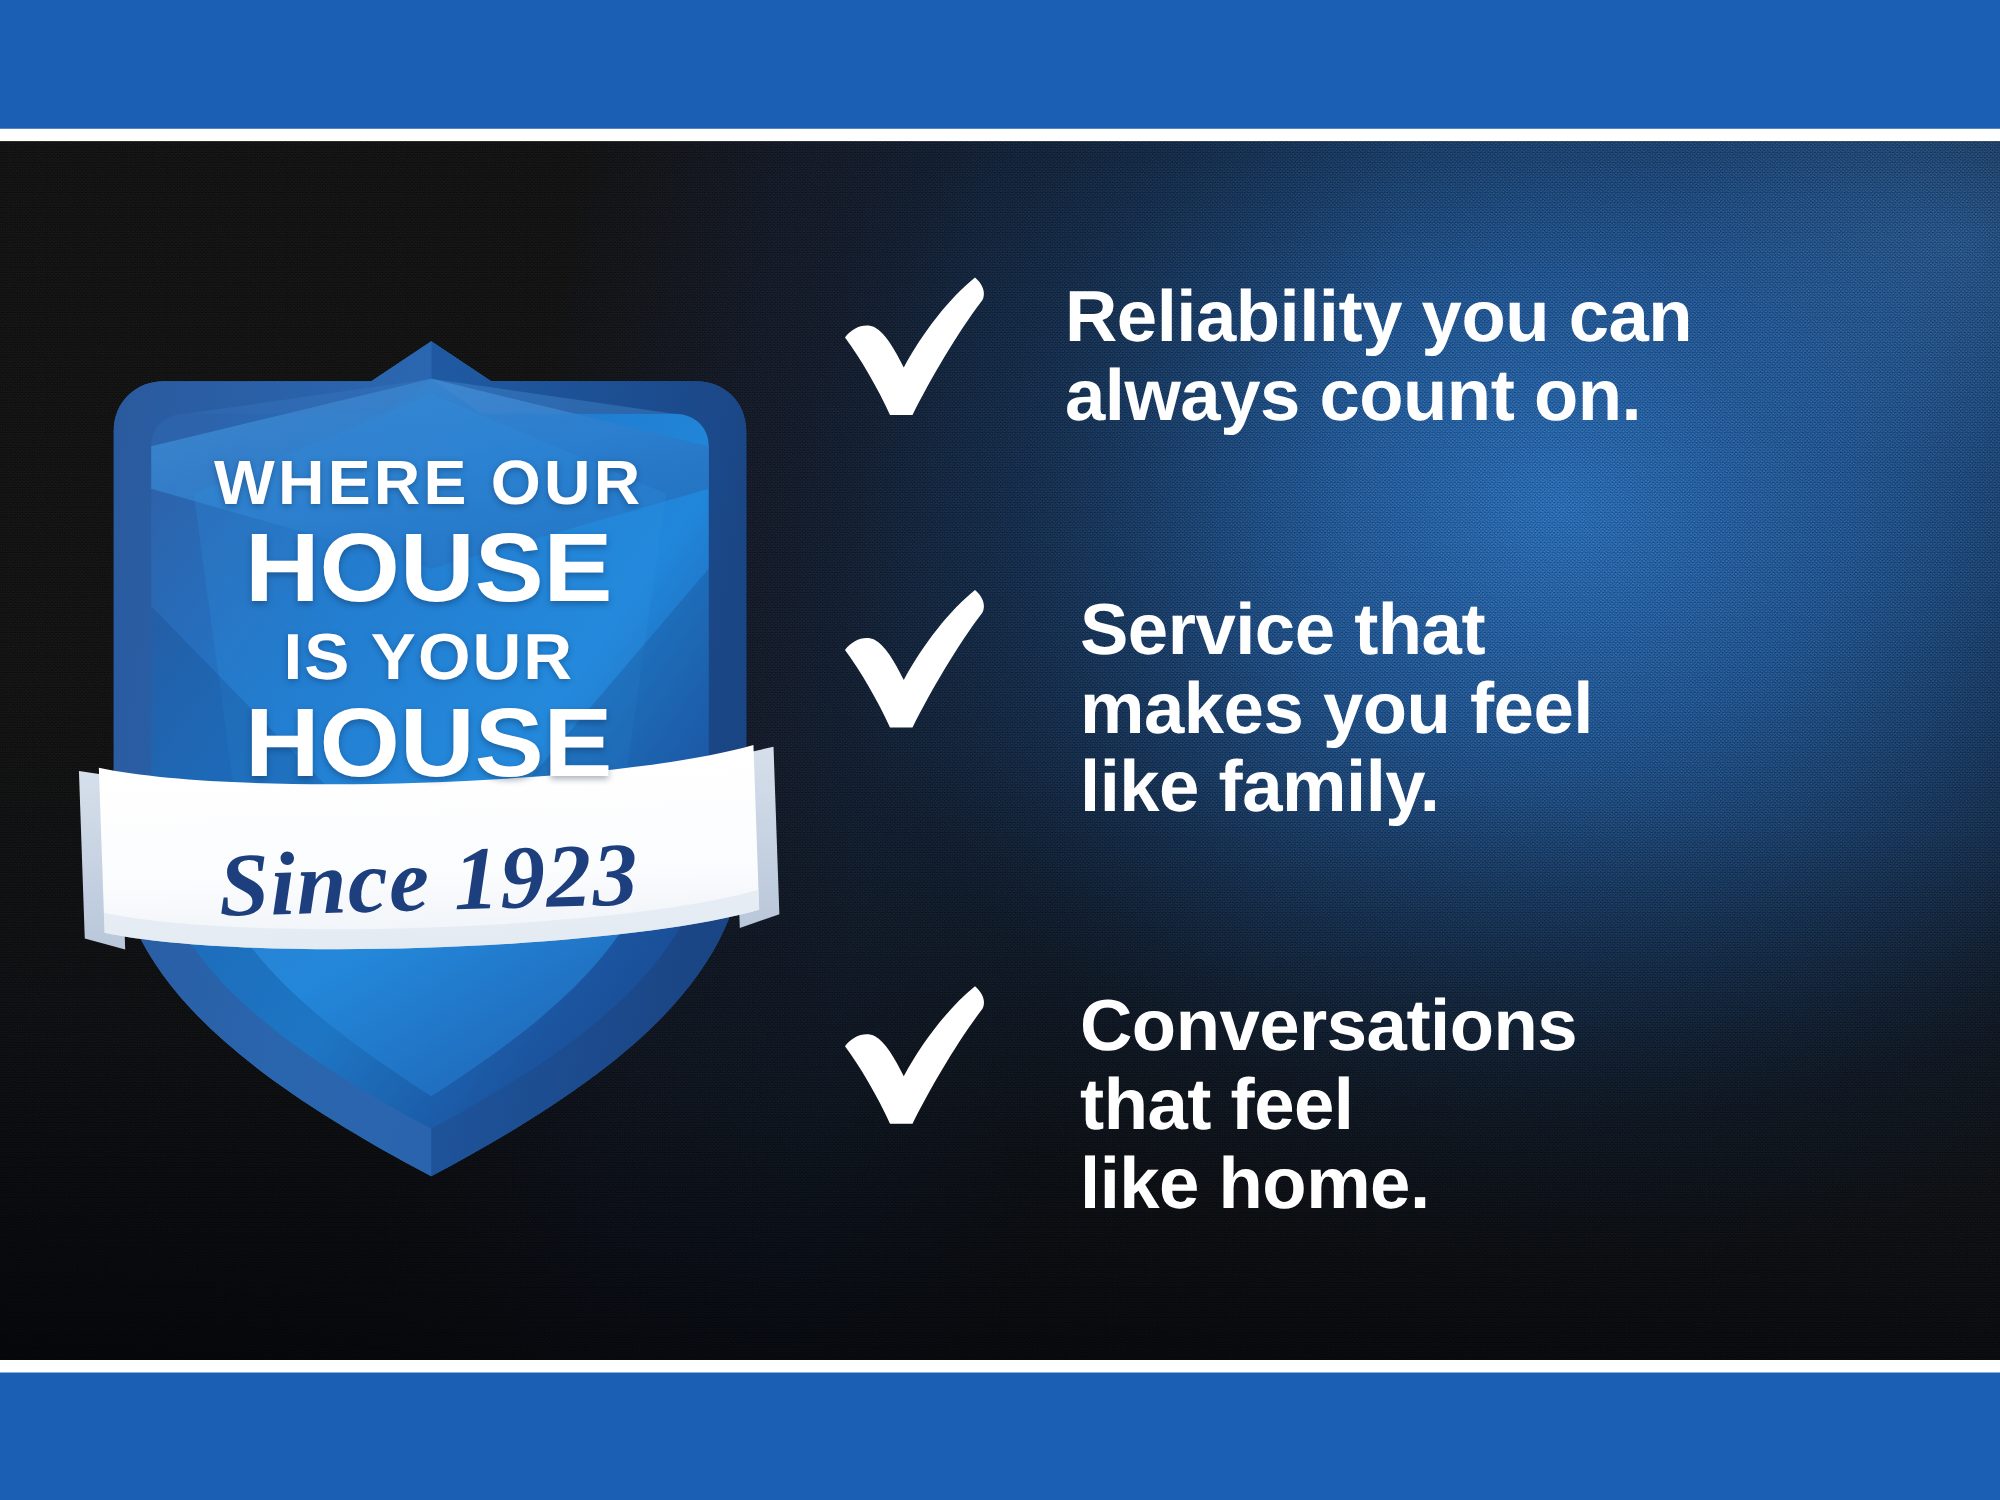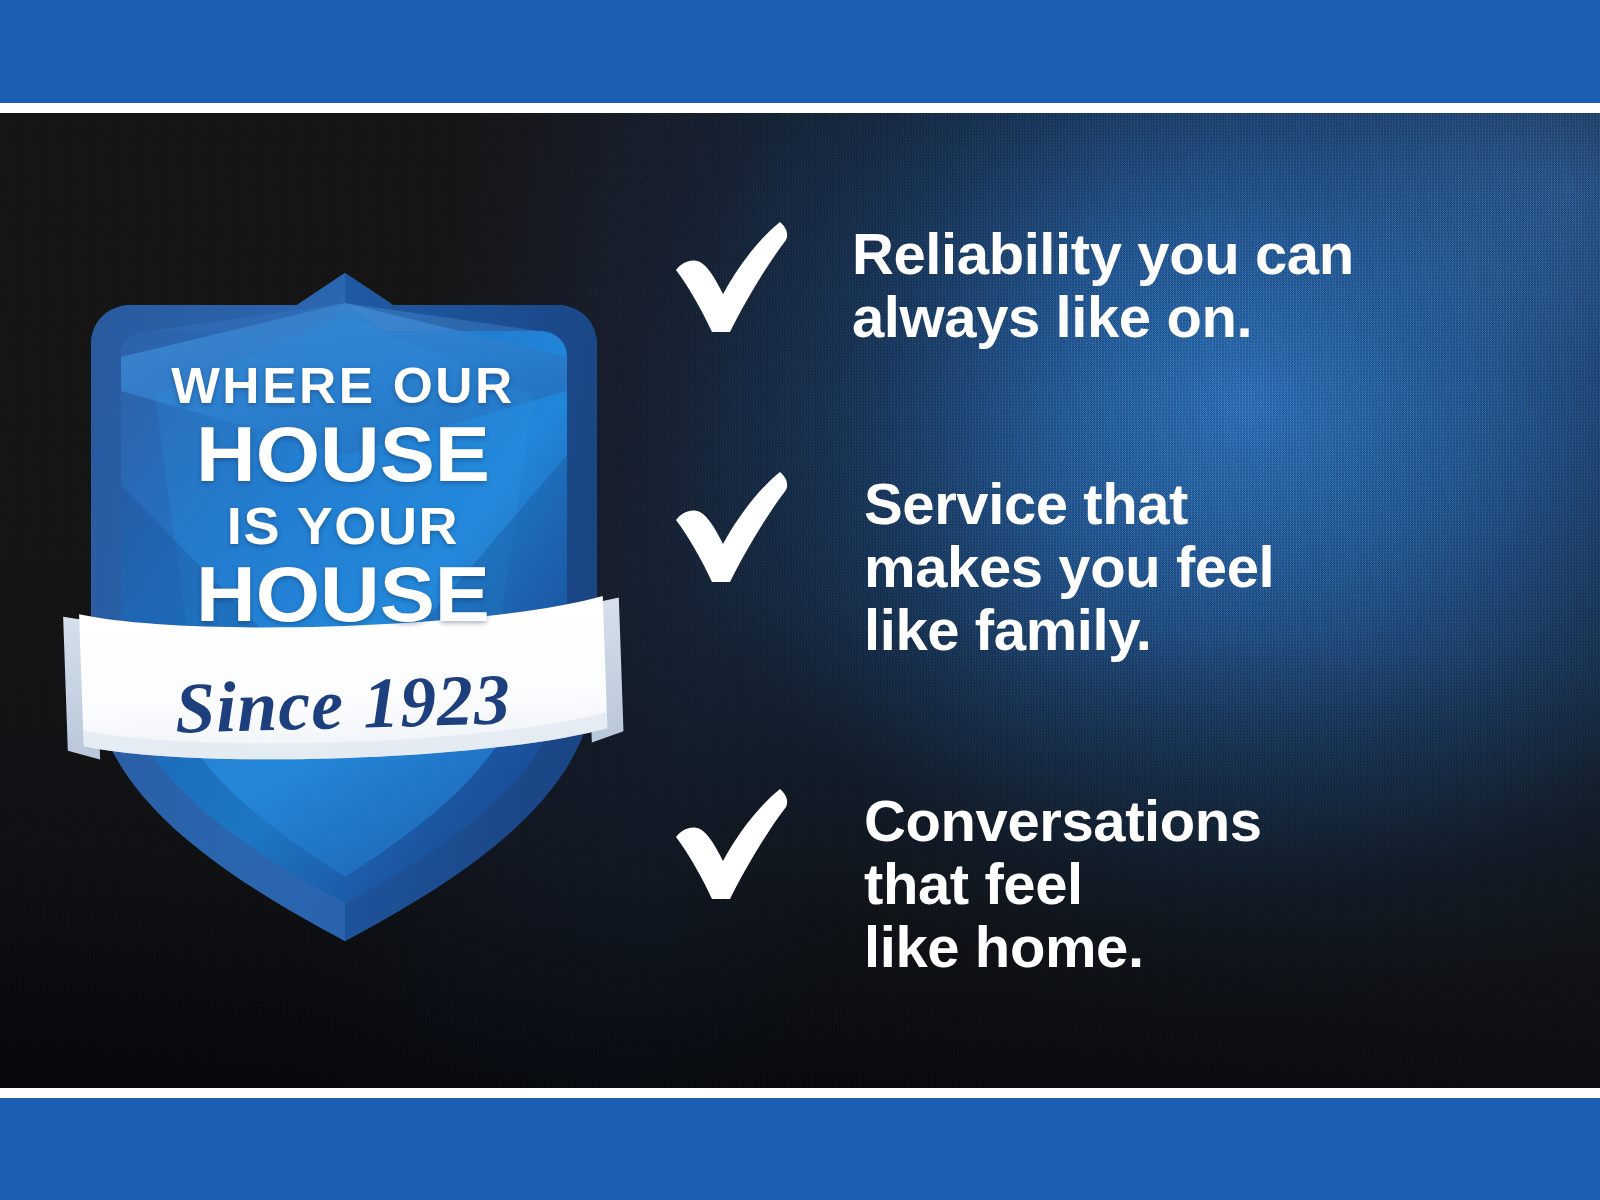--- a/index.html
+++ b/index.html
@@ -328,21 +328,21 @@
                    C 14 44, 24 40, 32 44
                    C 40 48, 48 62, 55 76
                    C 70 48, 92 20, 112 4
                    C 118 9, 121 16, 118 22
                    C 98 48, 76 86, 62 114
                    L 44 114
                    C 34 92, 20 68, 8 52 Z" fill="#ffffff"></path>
         </svg>
       </div>
       <div class="bullet-text">Reliability you can
-always like on.</div>
+always count on.</div>
     </div>
 
     <div class="bullet bullet-3">
       <div class="check">
         <svg viewBox="0 0 124 120" xmlns="http://www.w3.org/2000/svg">
           <path d="M 8 52
                    C 14 44, 24 40, 32 44
                    C 40 48, 48 62, 55 76
                    C 70 48, 92 20, 112 4
                    C 118 9, 121 16, 118 22

